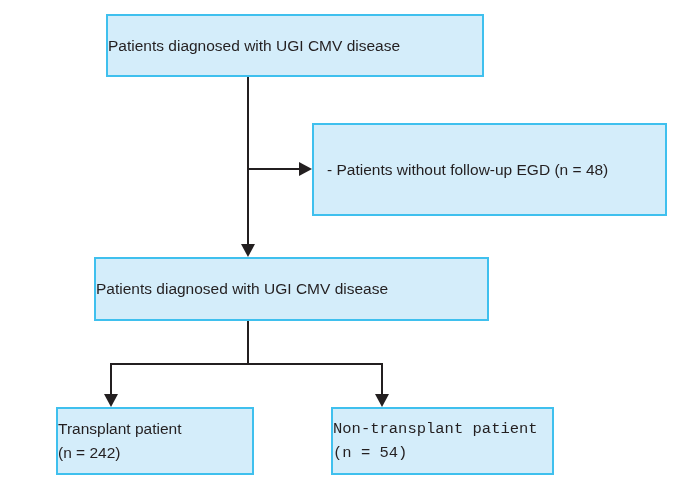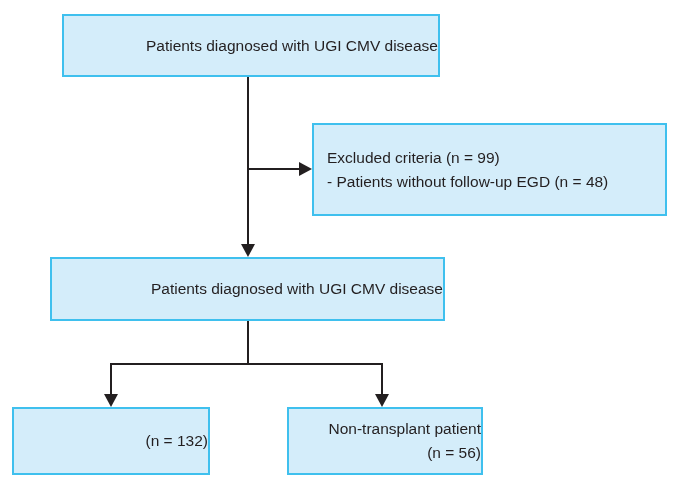--- a/index.html
+++ b/index.html
@@ -21,21 +21,21 @@
     box-sizing: border-box;
     background: #d4edfa;
     border: 2px solid #3fc0ee;
     color: #231f20;
     font-size: 15.5px;
     line-height: 24px;
     display: flex;
     flex-direction: column;
     justify-content: center;
   }
-  .box.center { text-align: right; }
+  .box.center { text-align: left; margin-left: 44px; }
   .box.left { text-align: left; padding-left: 13px; padding-right: 8px; }
   .conn {
     position: absolute;
     background: #231f20;
   }
   .arrow-down {
     position: absolute;
     width: 0; height: 0;
     border-left: 7px solid transparent;
     border-right: 7px solid transparent;
@@ -59,39 +59,39 @@
     <div class="txt">Patients diagnosed with UGI CMV disease</div>
   </div>
 
   <div class="conn" style="left:247px; top:77px; width:2px; height:168px;"></div>
   <div class="arrow-down" style="left:241px; top:244px;"></div>
 
   <div class="conn" style="left:248px; top:168px; width:52px; height:2px;"></div>
   <div class="arrow-right" style="left:299px; top:162px;"></div>
 
   <div class="box left" style="left:312px; top:123px; width:355px; height:93px;">
-    <div class="txt">Excluded criteria (n = 99)</div>
     <div class="txt">- Patients without follow-up EGD (n = 48)</div>
   </div>
 
   <div class="box center" style="left:50px; top:257px; width:395px; height:64px;">
     <div class="txt">Patients diagnosed with UGI CMV disease</div>
   </div>
 
   <div class="conn" style="left:247px; top:321px; width:2px; height:44px;"></div>
   <div class="conn" style="left:110px; top:363px; width:273px; height:2px;"></div>
 
   <div class="conn" style="left:110px; top:363px; width:2px; height:32px;"></div>
   <div class="arrow-down" style="left:104px; top:394px;"></div>
 
   <div class="conn" style="left:381px; top:363px; width:2px; height:32px;"></div>
   <div class="arrow-down" style="left:375px; top:394px;"></div>
 
   <div class="box center" style="left:12px; top:407px; width:198px; height:68px;">
-    <div class="txt">(n = 132)</div>
+    <div class="txt">Transplant patient</div>
+    <div class="txt">(n = 242)</div>
   </div>
 
-  <div class="box center" style="left:287px; top:407px; width:196px; height:68px;">
+  <div class="box center" style="left:287px; top:407px; width:223px; height:68px;font-family:Liberation Mono, monospace;">
     <div class="txt">Non-transplant patient</div>
-    <div class="txt">(n = 56)</div>
+    <div class="txt">(n = 54)</div>
   </div>
 
 </div>
 
 </body></html>

